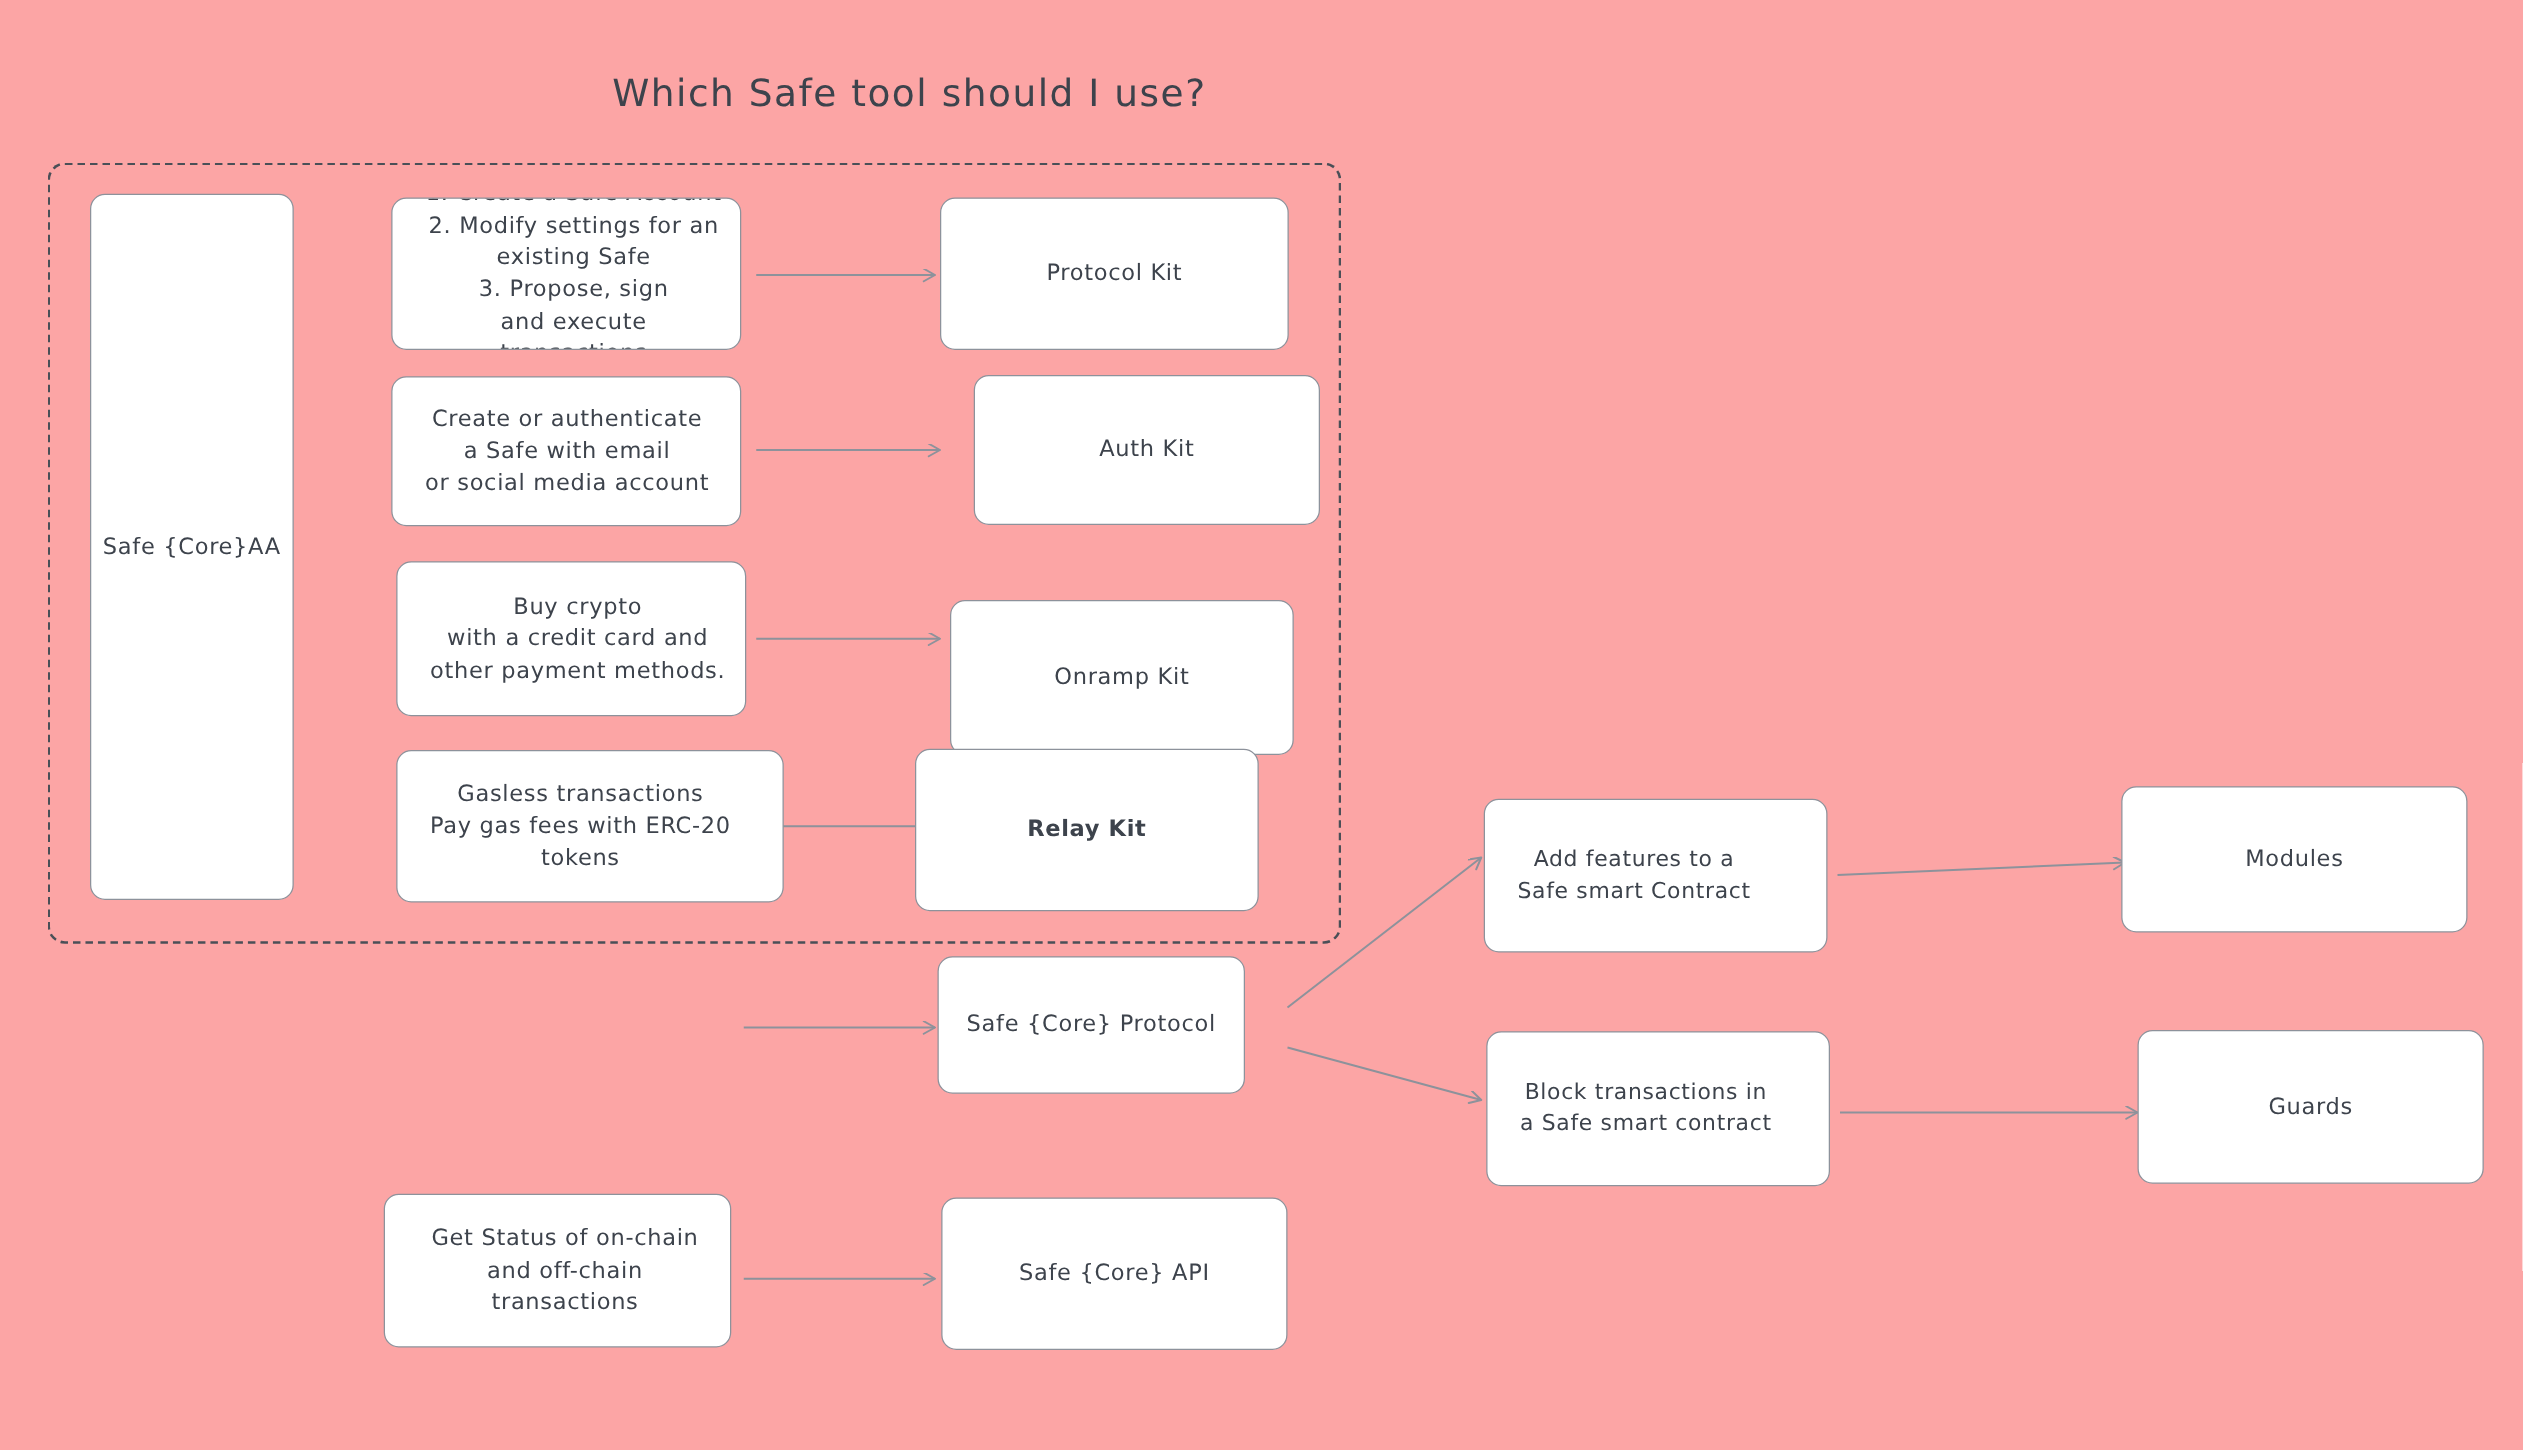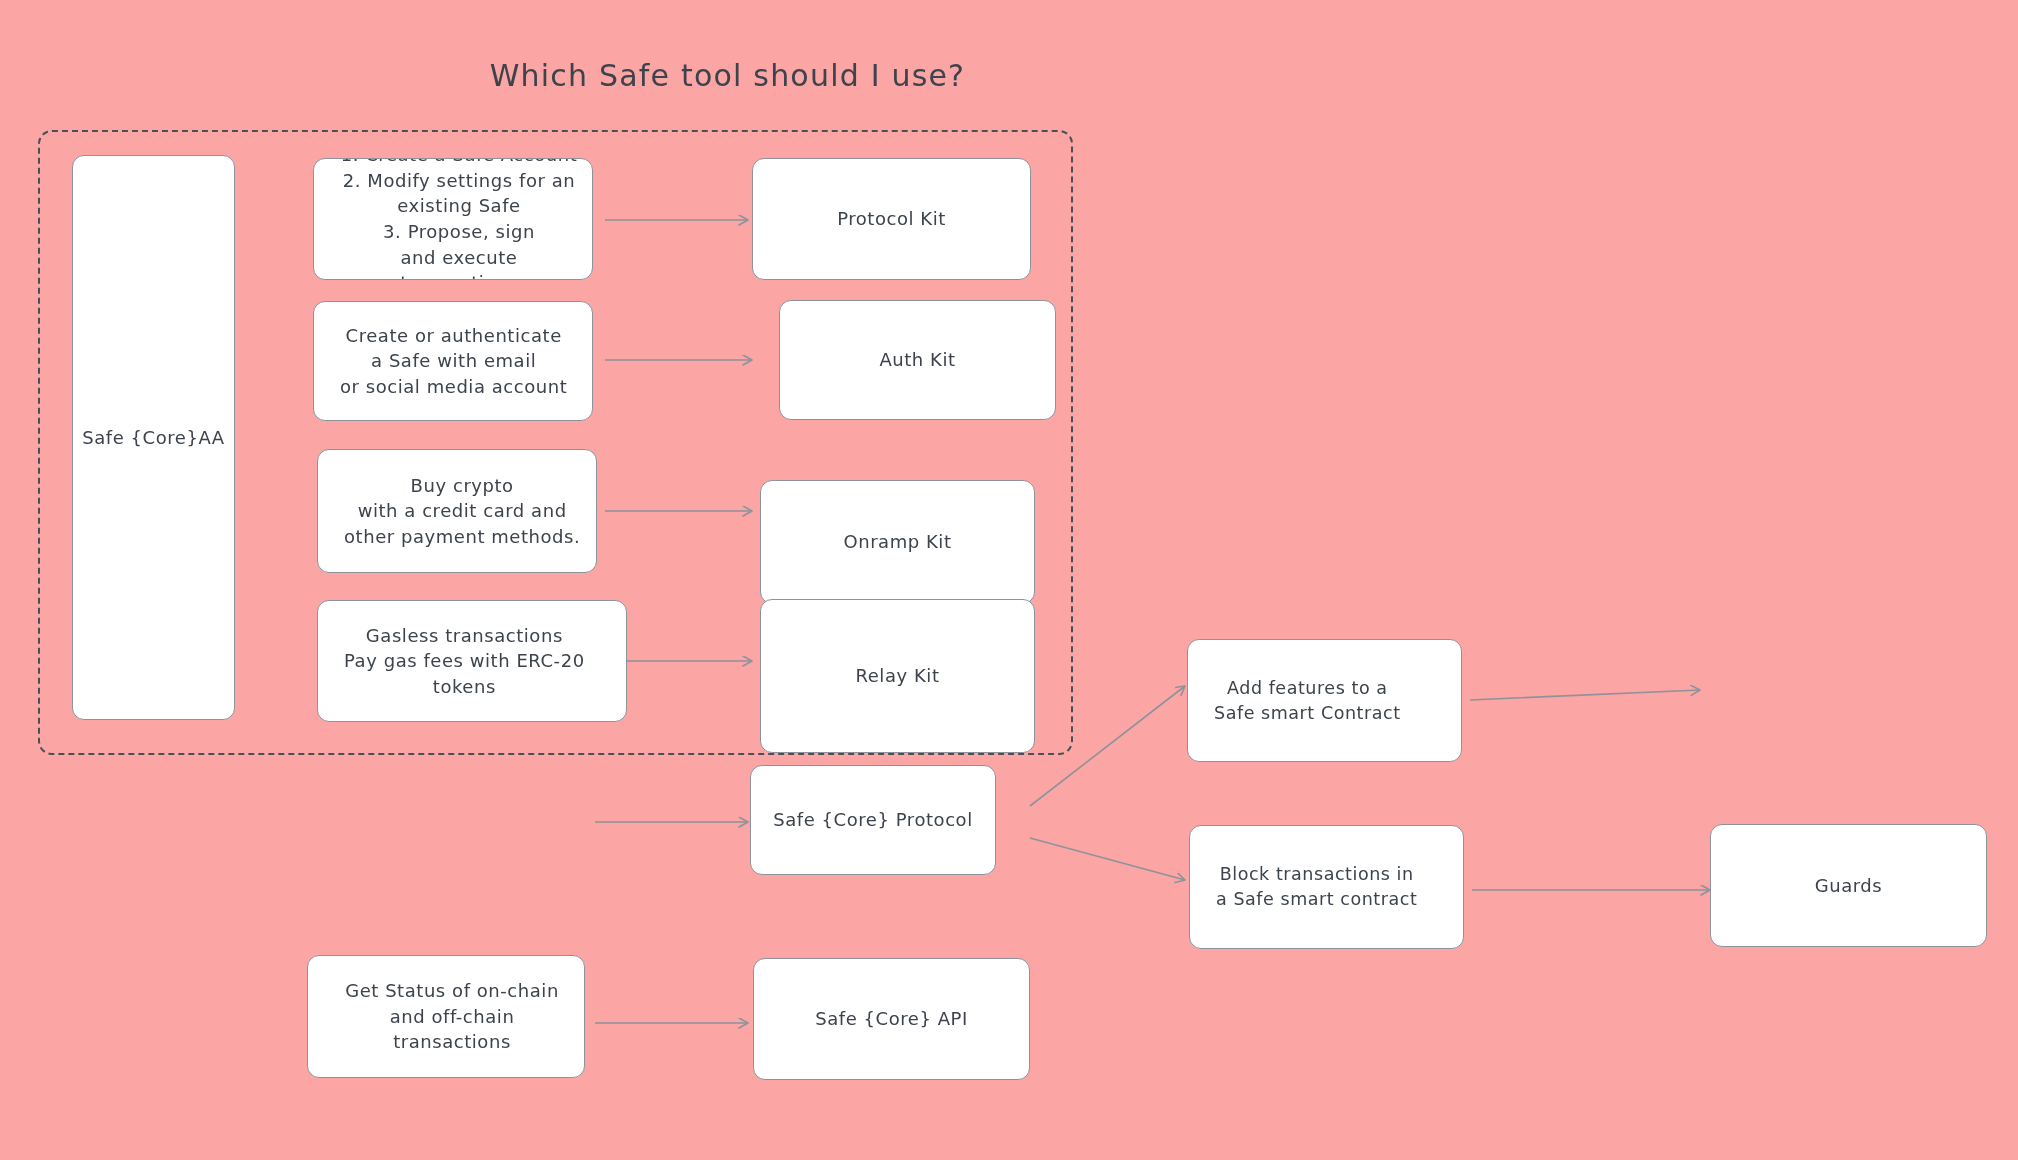--- a/index.html
+++ b/index.html
@@ -138,21 +138,21 @@
   </div>
 
   <div class="node centered" style="left:758px; top:300px; width:277px; height:120px;margin-left:21px;">
     <span class="lbl">Auth Kit</span>
   </div>
 
   <div class="node centered" style="left:760px; top:448px; width:275px; height:124px;margin-top:32px;">
     <span class="lbl">Onramp Kit</span>
   </div>
 
-  <div class="node centered" style="left:760px; top:599px; width:275px; height:154px;">
+  <div class="node centered" style="left:732px; top:599px; width:275px; height:130px;font-weight:bold;">
     <span class="lbl">Relay Kit</span>
   </div>
 
 
   <div class="node centered" style="left:750px; top:765px; width:246px; height:110px;">
     <span class="lbl">Safe {Core} Protocol</span>
   </div>
 
   <div class="node lefted" style="left:307px; top:955px; width:278px; height:123px;">
     <span class="lbl">Get Status of on-chain
@@ -166,18 +166,21 @@
   <div class="node lefted" style="left:1187px; top:639px; width:275px; height:123px;">
     <span class="lbl sm">Add features to a
 Safe smart Contract</span>
   </div>
 
   <div class="node lefted" style="left:1189px; top:825px; width:275px; height:124px;">
     <span class="lbl sm">Block transactions in
 a Safe smart contract</span>
   </div>
 
+  <div class="node centered" style="left:1697px; top:629px; width:277px; height:117px;">
+    <span class="lbl">Modules</span>
+  </div>
 
   <div class="node centered" style="left:1710px; top:824px; width:277px; height:123px;">
     <span class="lbl">Guards</span>
   </div>
 
 </div>
 
 </body></html>

